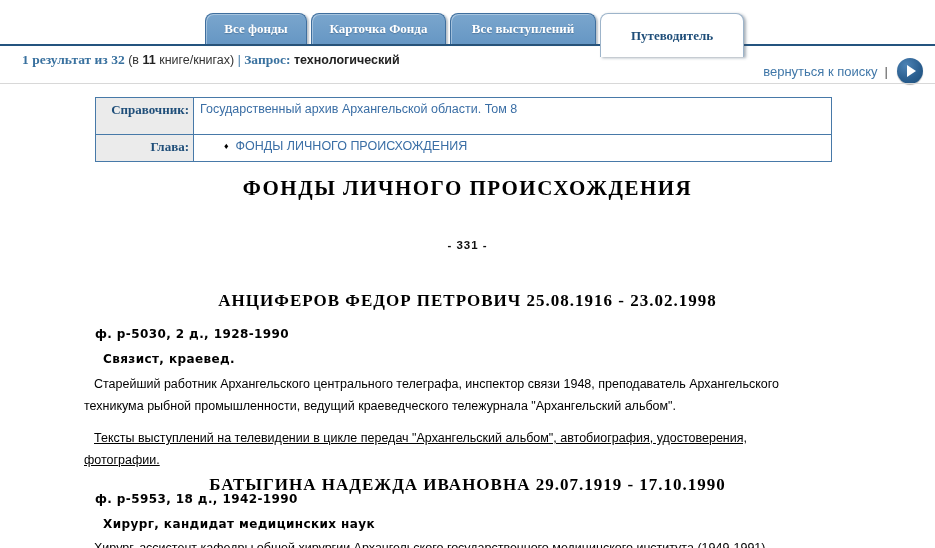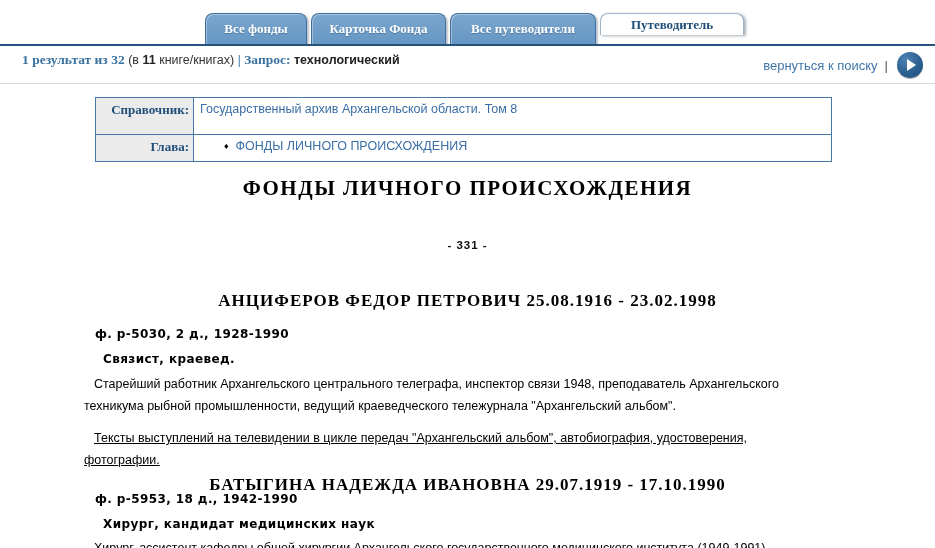--- a/index.html
+++ b/index.html
@@ -16,34 +16,34 @@
     border:1px solid #3f6f9e; border-bottom:none;
     color:#ffffff; font:bold 13px "Liberation Serif", serif;
     display:flex; align-items:center; justify-content:center;
     box-sizing:border-box; cursor:pointer;
     box-shadow:inset 1px 1px 0 rgba(255,255,255,.35), 2px 1px 2px rgba(60,80,100,.35);
     text-shadow:0 1px 1px rgba(40,70,100,.4);
     text-align:center;
   }
   .tab-1 { width:102px; } .tab-2 { width:135px; } .tab-3 { width:146px; } .tab-4 { width:144px; }
   .tab.active {
-    background:#ffffff; color:#1f4e79; height:22px;
+    background:#ffffff; color:#1f4e79; height:44px;
     border:1px solid #9db4ca; border-bottom:none;
     position:relative; z-index:3; text-shadow:none;
     box-shadow:2px 1px 3px rgba(60,80,100,.45);
   }
   .tab-underline { position:absolute; left:0; top:44px; width:935px; height:2px; background:#24547f; z-index:1; }
 
   
   .results { position:absolute; left:22px; top:52px; font:12.5px "Liberation Sans", sans-serif; color:#333; white-space:nowrap; }
   .res-count, .res-qlabel, .res-pipe { font:bold 13.5px "Liberation Serif", serif; color:#39719f; }
   .res-bold { font-weight:bold; color:#222; }
   .res-query { color:#222;font-weight:bold; }
 
-  .backarea { position:absolute; right:12px; top:52px; display:flex; align-items:center; }
+  .backarea { position:absolute; right:12px; top:58px; display:flex; align-items:center; }
   .backlink { color:#4077a8; font:13px "Liberation Sans", sans-serif; text-decoration:none; cursor:pointer; }
   .backpipe { color:#555; margin:0 9px 0 7px; font:13px "Liberation Sans", sans-serif; }
   .nextbtn {
     width:26px; height:26px; border-radius:50%; cursor:pointer; position:relative;
     background:radial-gradient(circle at 35% 28%, #4d83b5 0%, #2b5f90 55%, #1d4e79 100%);
     box-shadow:0 1px 1px rgba(0,0,0,.3);
   }
   .play-icon {
     position:absolute; left:10px; top:7px; width:0; height:0;
     border-left:9px solid #fff; border-top:6px solid transparent; border-bottom:6px solid transparent;
@@ -94,21 +94,21 @@
   .pa-1 { top:373px; } .pa-2 { top:427px;text-decoration:underline; } .pa-3 { top:537px; }
 </style>
 </head>
 <body>
 
 <div class="page">
 
   <div class="tabbar">
     <div class="tab tab-1">Все фонды</div>
     <div class="tab tab-2">Карточка Фонда</div>
-    <div class="tab tab-3">Все путеводители</div>
+    <div class="tab tab-3">Все выступлений</div>
     <div class="tab tab-4 active">Путеводитель</div>
   </div>
   <div class="tab-underline"></div>
 
   <div class="results">
     <span class="res-count">1 результат из 32</span>
     <span>(в</span>
     <span class="res-bold">11</span>
     <span>книге/книгах)</span>
     <span class="res-pipe">|</span>

